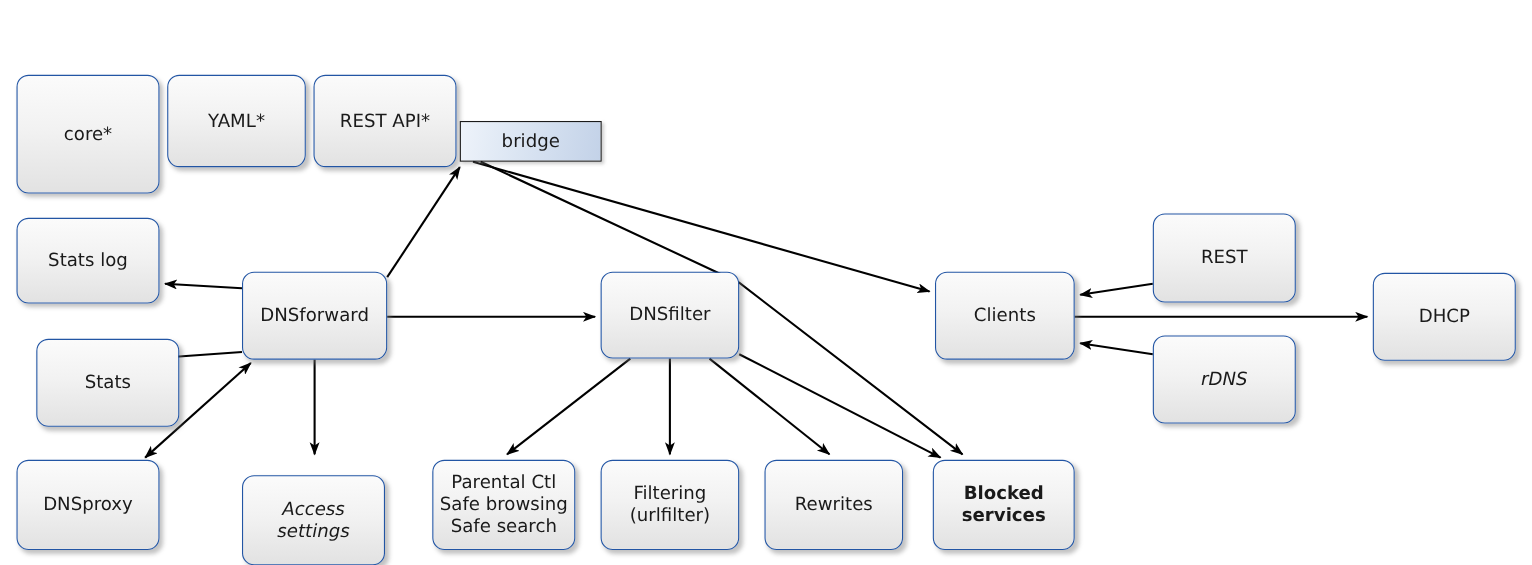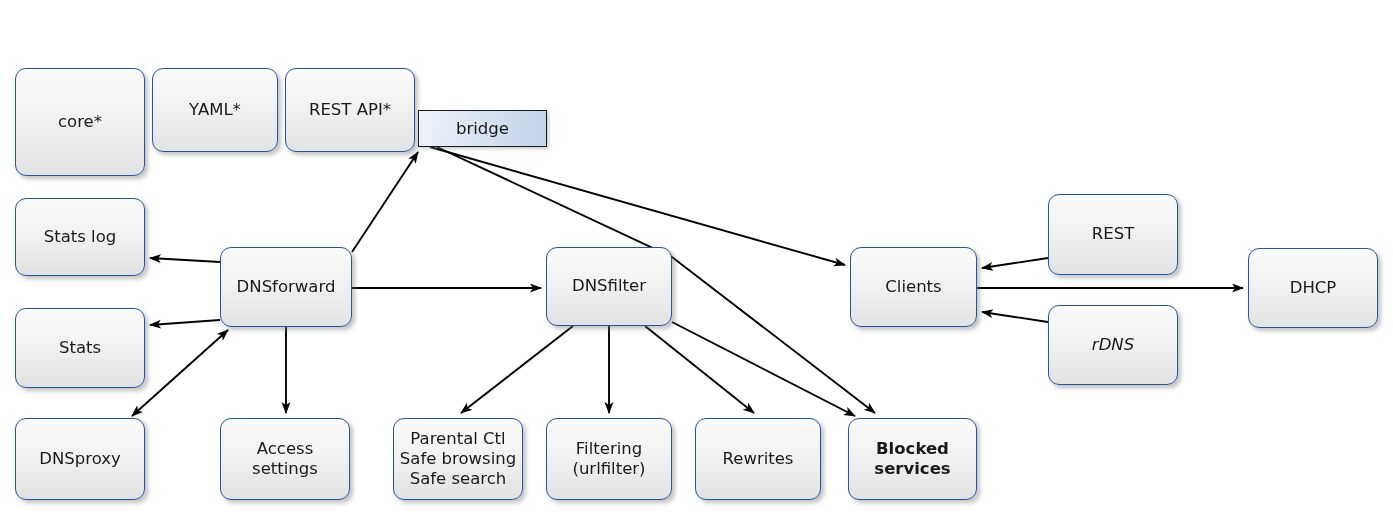--- a/index.html
+++ b/index.html
@@ -100,24 +100,24 @@
 
 
   <div id="node-layer">
       <div class="node" style="left: 15px; top: 68px; width: 130px; height: 108px;"><span style="white-space: pre-line; text-align: center;">core*</span></div>
       <div class="node" style="left: 152px; top: 68px; width: 126px; height: 84px;"><span style="white-space: pre-line; text-align: center;">YAML*</span></div>
       <div class="node" style="left: 285px; top: 68px; width: 130px; height: 84px;"><span style="white-space: pre-line; text-align: center;">REST API*</span></div>
       <div class="bluebox" style="left: 418px; top: 110px; width: 129px; height: 37px;">
         <span style="white-space: pre-line; text-align: center;">bridge</span>
       </div>
       <div class="node" style="left: 15px; top: 198px; width: 130px; height: 78px;"><span style="white-space: pre-line; text-align: center;">Stats log</span></div>
-      <div class="node" style="left: 15px; top: 308px; width: 130px; height: 80px;"><span style="white-space: pre-line; text-align: center;">Stats</span></div>
+      <div class="node" style="left: 33px; top: 308px; width: 130px; height: 80px;"><span style="white-space: pre-line; text-align: center;">Stats</span></div>
       <div class="node" style="left: 15px; top: 418px; width: 130px; height: 82px;"><span style="white-space: pre-line; text-align: center;">DNSproxy</span></div>
       <div class="node" style="left: 220px; top: 247px; width: 132px; height: 80px;"><span style="white-space: pre-line; text-align: center;">DNSforward</span></div>
-      <div class="node" style="left: 220px; top: 418px; width: 130px; height: 82px;"><span style="white-space: pre-line; text-align: center;">Access
+      <div class="node" style="left: 220px; top: 432px; width: 130px; height: 82px; font-style: italic;"><span style="white-space: pre-line; text-align: center;">Access
 settings</span></div>
       <div class="node" style="left: 546px; top: 247px; width: 126px; height: 79px;"><span style="white-space: pre-line; text-align: center;">DNSfilter</span></div>
       <div class="node" style="left: 393px; top: 418px; width: 130px; height: 82px;"><span style="white-space: pre-line; text-align: center;">Parental Ctl
 Safe browsing
 Safe search</span></div>
       <div class="node" style="left: 546px; top: 418px; width: 126px; height: 82px;"><span style="white-space: pre-line; text-align: center;">Filtering
 (urlfilter)</span></div>
       <div class="node" style="left: 695px; top: 418px; width: 126px; height: 82px;"><span style="white-space: pre-line; text-align: left;">Rewrites</span></div>
       <div class="node" style="left: 848px; top: 418px; width: 129px; height: 82px; font-weight: bold;"><span style="white-space: pre-line; text-align: center;">Blocked
 services</span></div>

